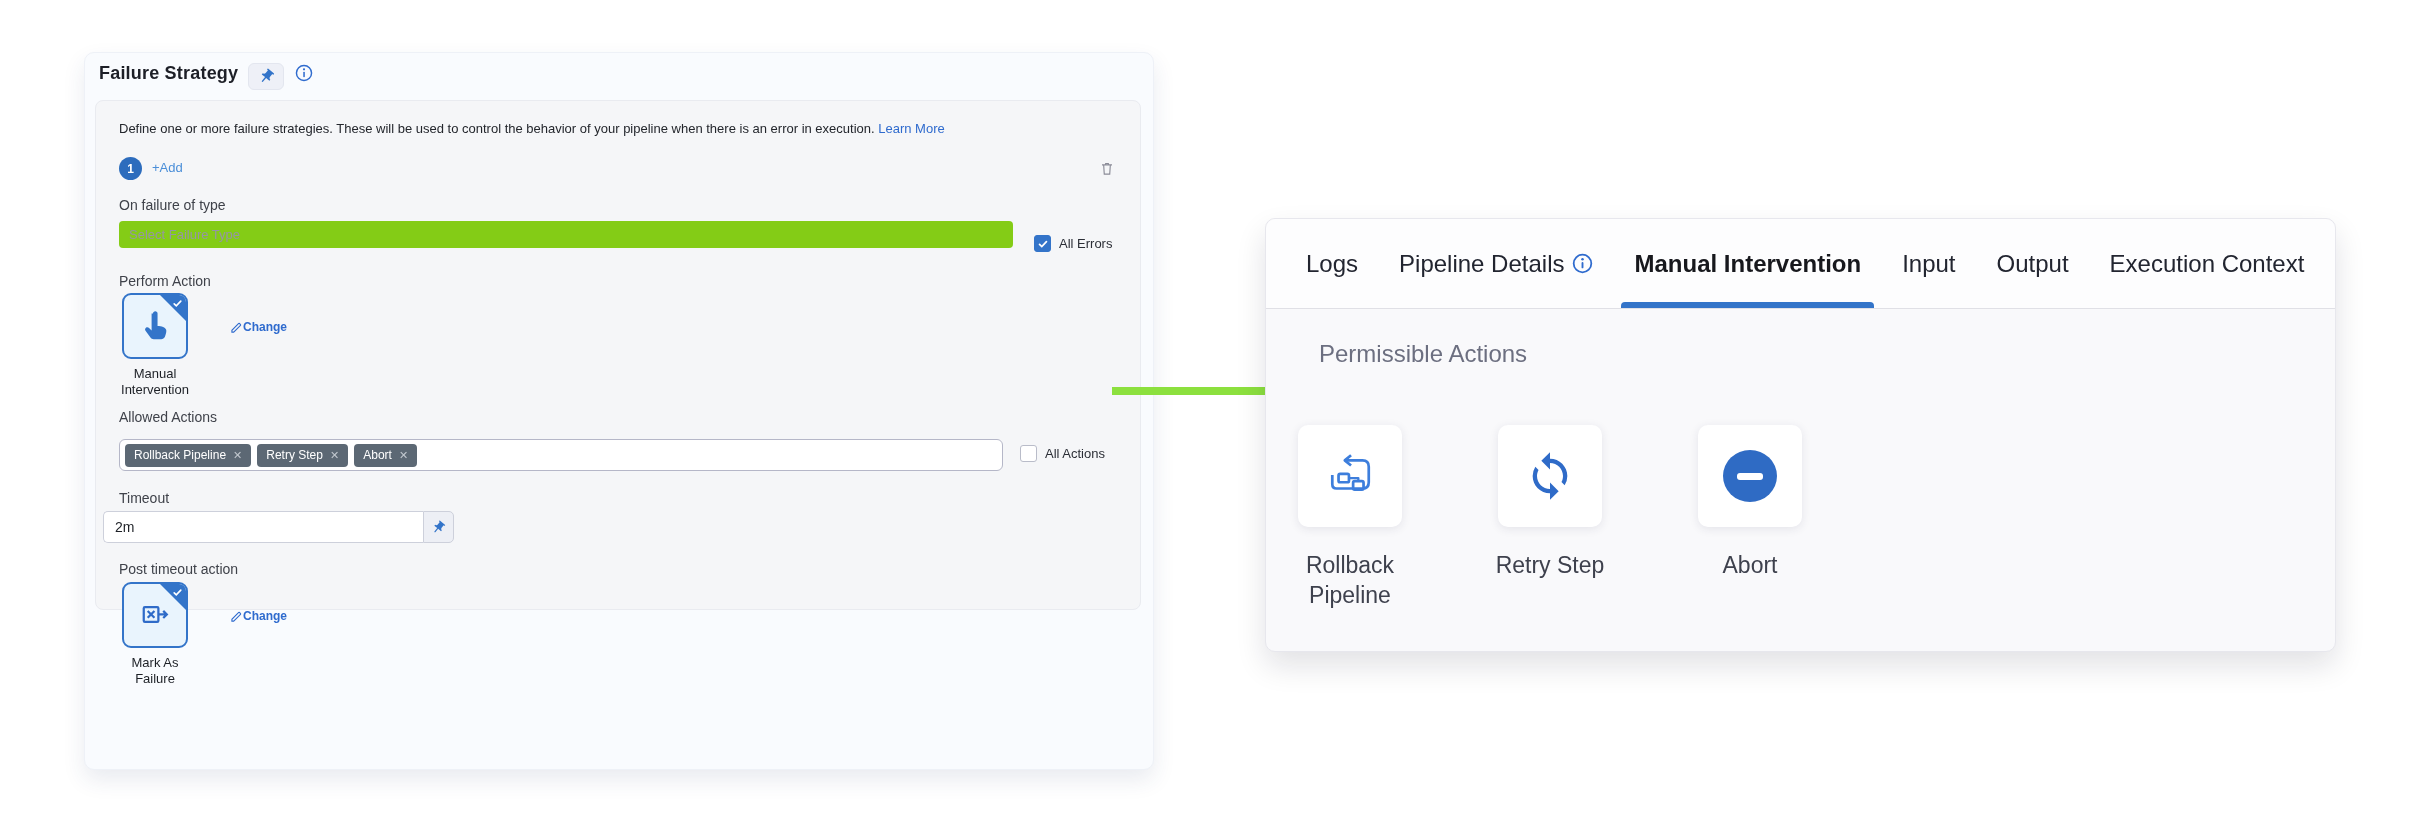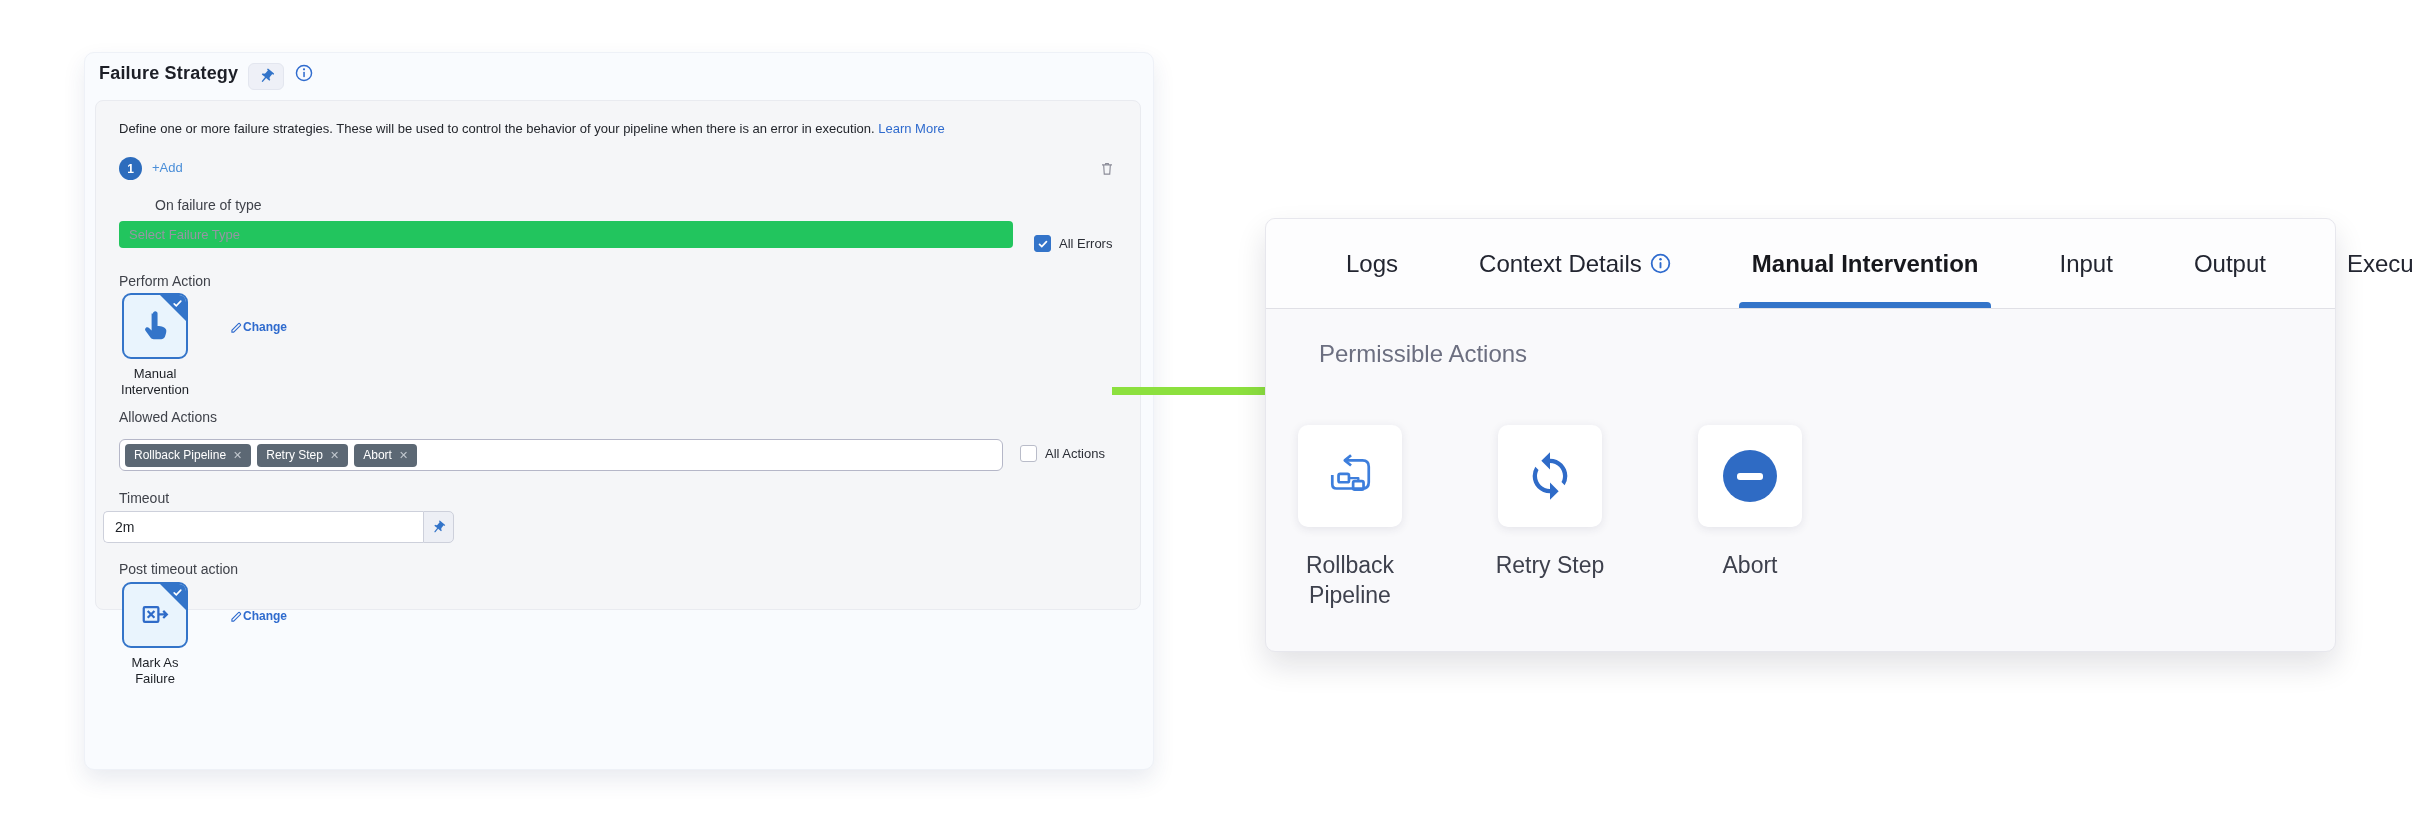--- a/index.html
+++ b/index.html
@@ -22,22 +22,22 @@
   .fs-card > * { position:absolute; }
 
   .desc { left:23px; top:20px; font-size:13px; color:#23262c; width:980px; }
   .link { color:#2f6bce; cursor:pointer; }
   .chip { left:23px; top:56px; width:23px; height:23px; border-radius:50%; background:#2c6cbd;
     color:#fff; font-size:12px; font-weight:bold; display:flex; align-items:center; justify-content:center; }
   .add-link { left:56px; top:59px; font-size:13px; color:#4a8ed8; cursor:pointer; }
   .trash-btn { left:1000px; top:56px; width:22px; height:22px; display:flex; align-items:center; justify-content:center; cursor:pointer; }
 
   .fld-label { font-size:14px; color:#3f424a; }
-  .lbl-failure { left:23px; top:96px;margin-left:36px; }
-  .select-input { left:23px; top:120px; width:894px; height:27px; background:#22c55e; border:none;
+  .lbl-failure { left:23px; top:96px; }
+  .select-input { left:23px; top:120px; width:894px; height:27px; background:#84cc16; border:none;
     border-radius:4px; padding:0 10px; font-size:13px; color:#55575f; font-family:"Liberation Sans",sans-serif; }
   .select-input::placeholder { color:#9596a3; opacity:1; }
 
   .chk-row { display:flex; align-items:center; gap:8px; }
   .chk-all-errors { left:938px; top:134px; }
   .chk-all-actions { left:924px; top:344px; }
   .chk-box { width:17px; height:17px; border-radius:3px; display:flex; align-items:center; justify-content:center; }
   .chk-box.checked { background:#3374c9; border:1px solid #3374c9; }
   .chk-box.unchecked { background:#fff; border:1px solid #b9bcc9; }
   .chk-label { font-size:13px; color:#2b2e36; }
@@ -77,21 +77,21 @@
     border-left:28px solid #8ce03e; border-top:13px solid transparent; border-bottom:13px solid transparent; }
 
   
   .mi-panel { position:absolute; left:1265px; top:218px; width:1071px; height:434px;
     background:#f9f9fb; border:1px solid #e7e7ed; border-radius:10px;
     box-shadow:0 14px 30px rgba(20,20,40,.12); }
   .tabbar { position:absolute; left:0; top:0; width:100%; height:90px; background:#fdfdfe;
     border-bottom:1px solid #e0e0e6; border-radius:10px 10px 0 0;
     display:flex; align-items:center; padding-left:40px; gap:41px; }
   .tab { position:relative; height:100%; display:flex; align-items:center; gap:8px;
-    font-size:24px; color:#222530; cursor:pointer; white-space:nowrap;margin-left:40px; }
+    font-size:24px; color:#222530; cursor:pointer; white-space:nowrap; }
   .tab.active { font-weight:bold; color:#17181d; }
   .tab.active::after { content:""; position:absolute; left:-13px; right:-13px; bottom:0; height:6px;
     background:#3374c9; border-radius:4px 4px 0 0; }
 
   .mi-body { position:absolute; left:0; top:91px; right:0; bottom:0; border-radius:0 0 10px 10px; }
   .section-title { position:absolute; left:53px; top:30px; font-size:24px; color:#6c6f80; }
   .pa-card { position:absolute; top:115px; width:104px; height:102px; background:#ffffff; border-radius:10px;
     box-shadow:0 2px 10px rgba(40,40,80,.10); display:flex; align-items:center; justify-content:center; cursor:pointer; }
   .pa-card-0 { left:32px; } .pa-card-1 { left:232px; } .pa-card-2 { left:432px; }
   .pa-label { position:absolute; top:240px; font-size:23px; color:#3e414d; text-align:center; line-height:30px; }
@@ -219,21 +219,21 @@
 
   <div class="arrow-shaft"></div>
   <div class="arrow-head"></div>
 
   <div class="mi-panel">
     <div class="tabbar">
       <div class="tab">
         <span>Logs</span>
       </div>
       <div class="tab">
-        <span>Context Details</span>
+        <span>Pipeline Details</span>
         <svg width="21" height="21" viewBox="0 0 20 20">
           <circle cx="10" cy="10" r="8.4" fill="none" stroke="#2f6bce" stroke-width="1.7"></circle>
           <rect x="9.1" y="8.6" width="1.8" height="6" rx="0.9" fill="#2f6bce"></rect>
           <circle cx="10" cy="5.9" r="1.2" fill="#2f6bce"></circle>
         </svg>
       </div>
       <div class="tab active">
         <span>Manual Intervention</span>
       </div>
       <div class="tab">

